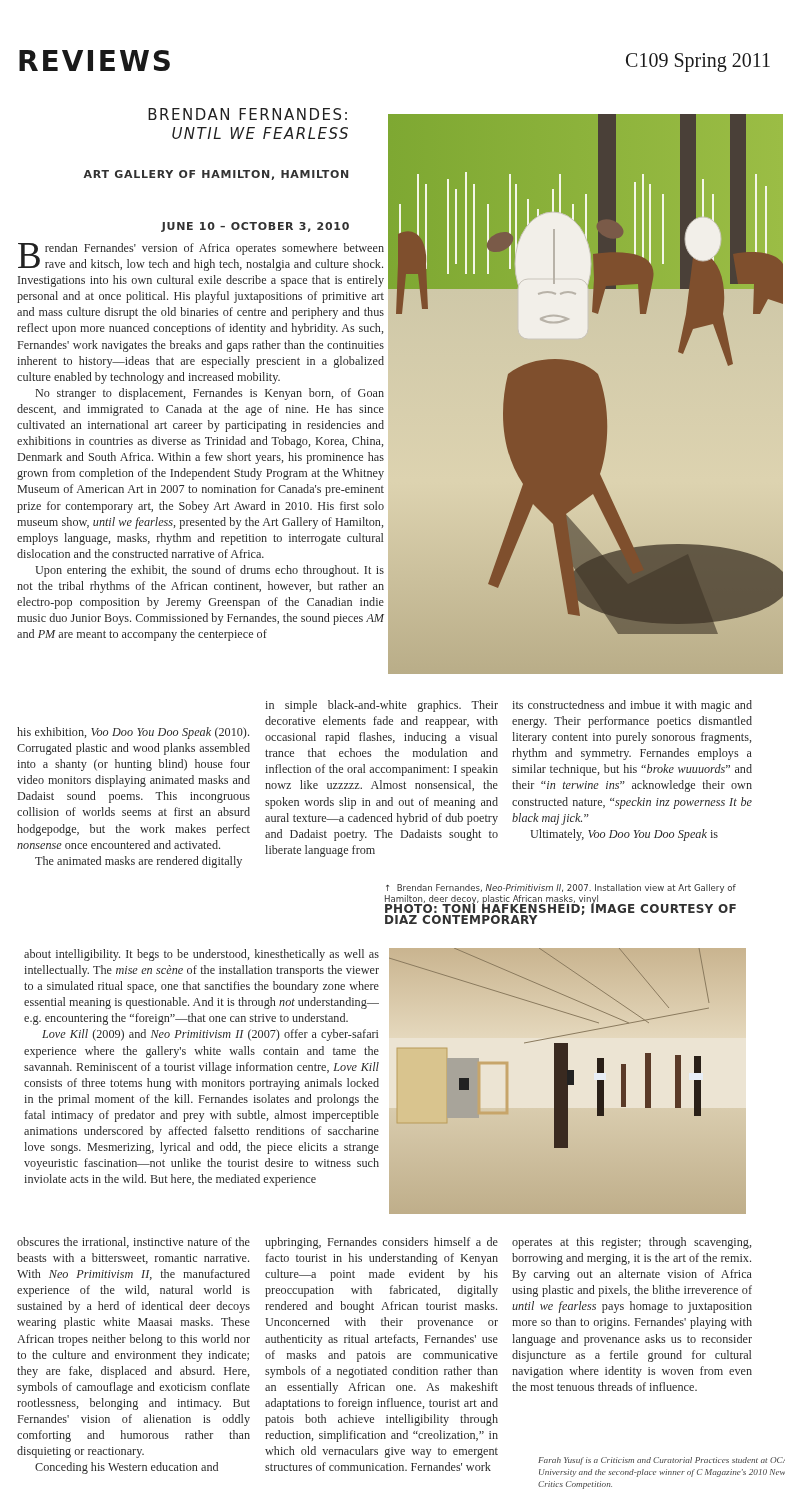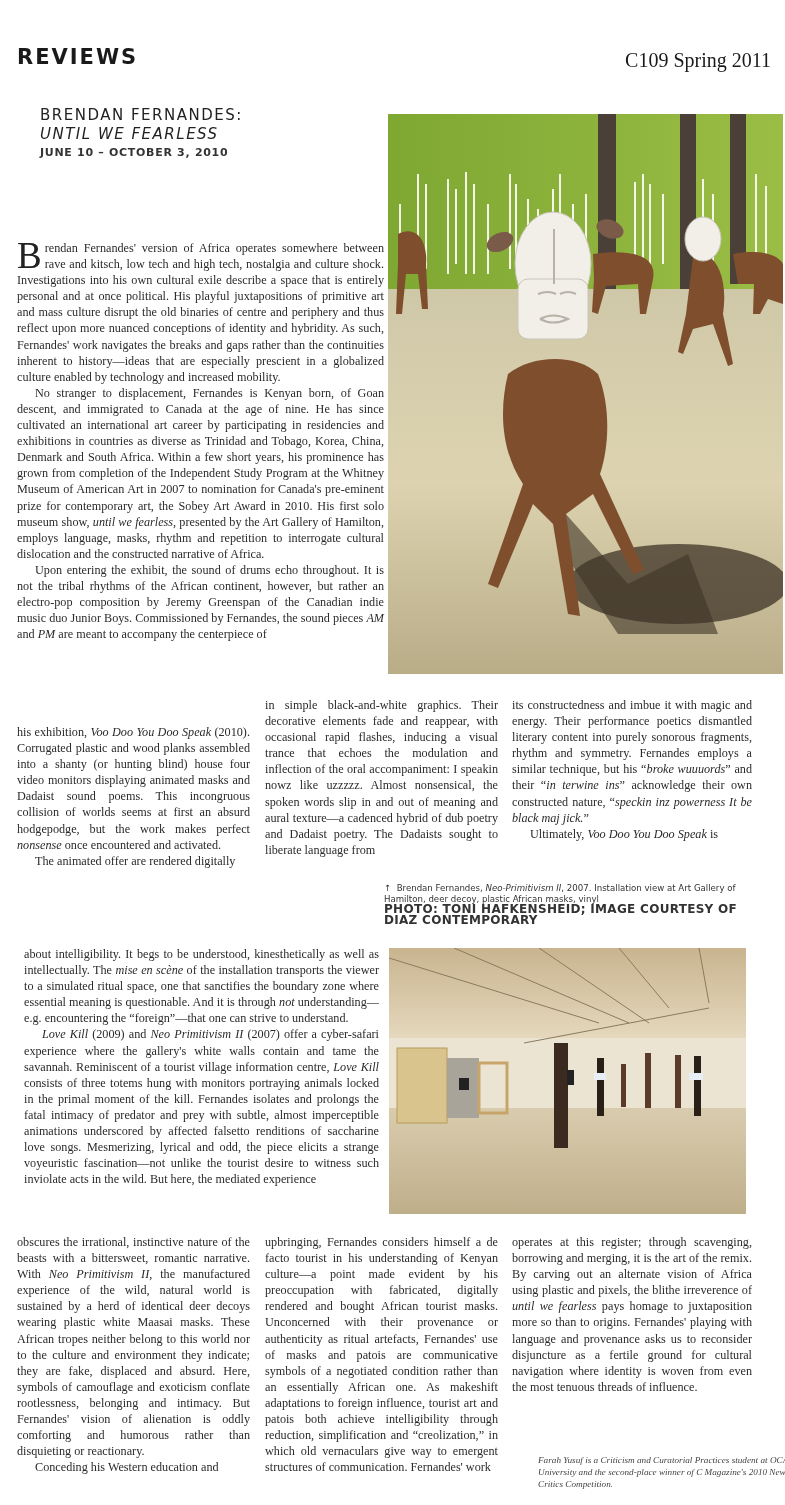--- a/index.html
+++ b/index.html
@@ -1,26 +1,26 @@
 <!DOCTYPE html>
 <html><head>
 <meta charset="utf-8">
 <style>
   html, body { margin: 0; padding: 0; background: #ffffff; }
   body { width: 785px; height: 1505px; position: relative; overflow: hidden; color: #222; }
   .serif { font-family: "Liberation Serif", "DejaVu Serif", serif; }
   .sans { font-family: "DejaVu Sans", "Liberation Sans", sans-serif; }
 
-  #section-label { position: absolute; left: 17px; top: 45px; font-size: 21px; letter-spacing: 2px; font-weight: bold; color: #1a1a1a; }
+  #section-label { position: absolute; left: 17px; top: 45px; font-size: 28px; letter-spacing: 2px; font-weight: bold; color: #1a1a1a; }
   #issue-label { position: absolute; right: 14px; top: 49px; font-size: 20px; color: #1a1a1a; }
 
-  #title-block { position: absolute; left: 40px; top: 106px; width: 310px; text-align: left; }
+  #title-block { position: absolute; left: 40px; top: 106px; width: 310px; text-align: right; }
   #title-block .t1 { font-size: 15px; letter-spacing: 1.5px; color: #222; line-height: 19px; }
   #title-block .t2 { font-size: 15px; letter-spacing: 1.5px; font-style: italic; color: #222; line-height: 19px; }
-  #title-block .meta { font-size: 11px; letter-spacing: 0.7px; font-weight: bold; color: #333; line-height: 18px; }
+  #title-block .meta { font-size: 11px; letter-spacing: 0.7px; font-weight: bold; color: #333; line-height: 18px; margin-top: 34px; }
   #title-block .meta.first { margin-top: 22px; }
 
   .col { position: absolute; font-size: 12.2px; line-height: 16.1px; color: #2a2a2a; text-align: justify; }
   .col p { margin: 0; text-indent: 18px; }
   .col p.noindent { text-indent: 0; }
   .dropcap { float: left; font-size: 37px; line-height: 30px; margin: 1px 3px 0 0; color: #222; }
 
   #col-intro { left: 17px; top: 240px; width: 367px; }
   #col-a1 { left: 17px; top: 724px; width: 233px; }
   #col-a2 { left: 265px; top: 697px; width: 233px; }
@@ -39,20 +39,21 @@
 </style>
 </head>
 <body>
 
 <div id="section-label" class="sans">REVIEWS</div>
 <div id="issue-label" class="serif">C109 Spring 2011</div>
 
 <div id="title-block" class="sans">
   <div class="t1">BRENDAN FERNANDES:</div>
   <div class="t2">UNTIL WE FEARLESS</div>
+  <div class="meta first">ART GALLERY OF HAMILTON, HAMILTON</div>
   <div class="meta">JUNE 10 – OCTOBER 3, 2010</div>
 </div>
 
 <div id="col-intro" class="col serif">
   <p class="noindent"><span class="dropcap">B</span><span>rendan Fernandes' version of Africa operates somewhere between rave and kitsch, low tech and high tech, nostalgia and culture shock. Investigations into his own cultural exile describe a space that is entirely personal and at once political. His playful juxtapositions of primitive art and mass culture disrupt the old binaries of centre and periphery and thus reflect upon more nuanced conceptions of identity and hybridity. As such, Fernandes' work navigates the breaks and gaps rather than the continuities inherent to history—ideas that are especially prescient in a globalized culture enabled by technology and increased mobility.</span></p>
   <p><span>No stranger to displacement, Fernandes is Kenyan born, of Goan descent, and immigrated to Canada at the age of nine. He has since cultivated an international art career by participating in residencies and exhibitions in countries as diverse as Trinidad and Tobago, Korea, China, Denmark and South Africa. Within a few short years, his prominence has grown from completion of the Independent Study Program at the Whitney Museum of American Art in 2007 to nomination for Canada's pre-eminent prize for contemporary art, the Sobey Art Award in 2010. His first solo museum show, </span><em>until we fearless</em><span>, presented by the Art Gallery of Hamilton, employs language, masks, rhythm and repetition to interrogate cultural dislocation and the constructed narrative of Africa.</span></p>
   <p><span>Upon entering the exhibit, the sound of drums echo throughout. It is not the tribal rhythms of the African continent, however, but rather an electro-pop composition by Jeremy Greenspan of the Canadian indie music duo Junior Boys. Commissioned by Fernandes, the sound pieces </span><em>AM</em><span> and </span><em>PM</em><span> are meant to accompany the centerpiece of</span></p>
 </div>
 
 <div id="photo-deer">
@@ -119,21 +120,21 @@
       <path d="M152 205 Q165 198 180 205 Q165 212 152 205"></path>
       <line x1="166" y1="115" x2="166" y2="170"></line>
     </g>
     <ellipse cx="112" cy="128" rx="14" ry="9" fill="#7a5a48" transform="rotate(-25 112 128)"></ellipse>
     <ellipse cx="222" cy="115" rx="14" ry="9" fill="#7a5a48" transform="rotate(20 222 115)"></ellipse>
   </svg>
 </div>
 
 <div id="col-a1" class="col serif">
   <p class="noindent"><span>his exhibition, </span><em>Voo Doo You Doo Speak</em><span> (2010). Corrugated plastic and wood planks assembled into a shanty (or hunting blind) house four video monitors displaying animated masks and Dadaist sound poems. This incongruous collision of worlds seems at first an absurd hodgepodge, but the work makes perfect </span><em>nonsense</em><span> once encountered and activated.</span></p>
-  <p>The animated offer are rendered digitally</p>
+  <p>The animated masks are rendered digitally</p>
 </div>
 <div id="col-a2" class="col serif">
   <p class="noindent">in simple black-and-white graphics. Their decorative elements fade and reappear, with occasional rapid flashes, inducing a visual trance that echoes the modulation and inflection of the oral accompaniment: I speakin nowz like uzzzzz. Almost nonsensical, the spoken words slip in and out of meaning and aural texture—a cadenced hybrid of dub poetry and Dadaist poetry. The Dadaists sought to liberate language from</p>
 </div>
 <div id="col-a3" class="col serif">
   <p class="noindent"><span>its constructedness and imbue it with magic and energy. Their performance poetics dismantled literary content into purely sonorous fragments, rhythm and symmetry. Fernandes employs a similar technique, but his “</span><em>broke wuuuords</em><span>” and their “</span><em>in terwine ins</em><span>” acknowledge their own constructed nature, “</span><em>speckin inz powerness It be black maj jick.</em><span>”</span></p>
   <p><span>Ultimately, </span><em>Voo Doo You Doo Speak</em><span> is</span></p>
 </div>
 
 <div id="caption" class="sans">

